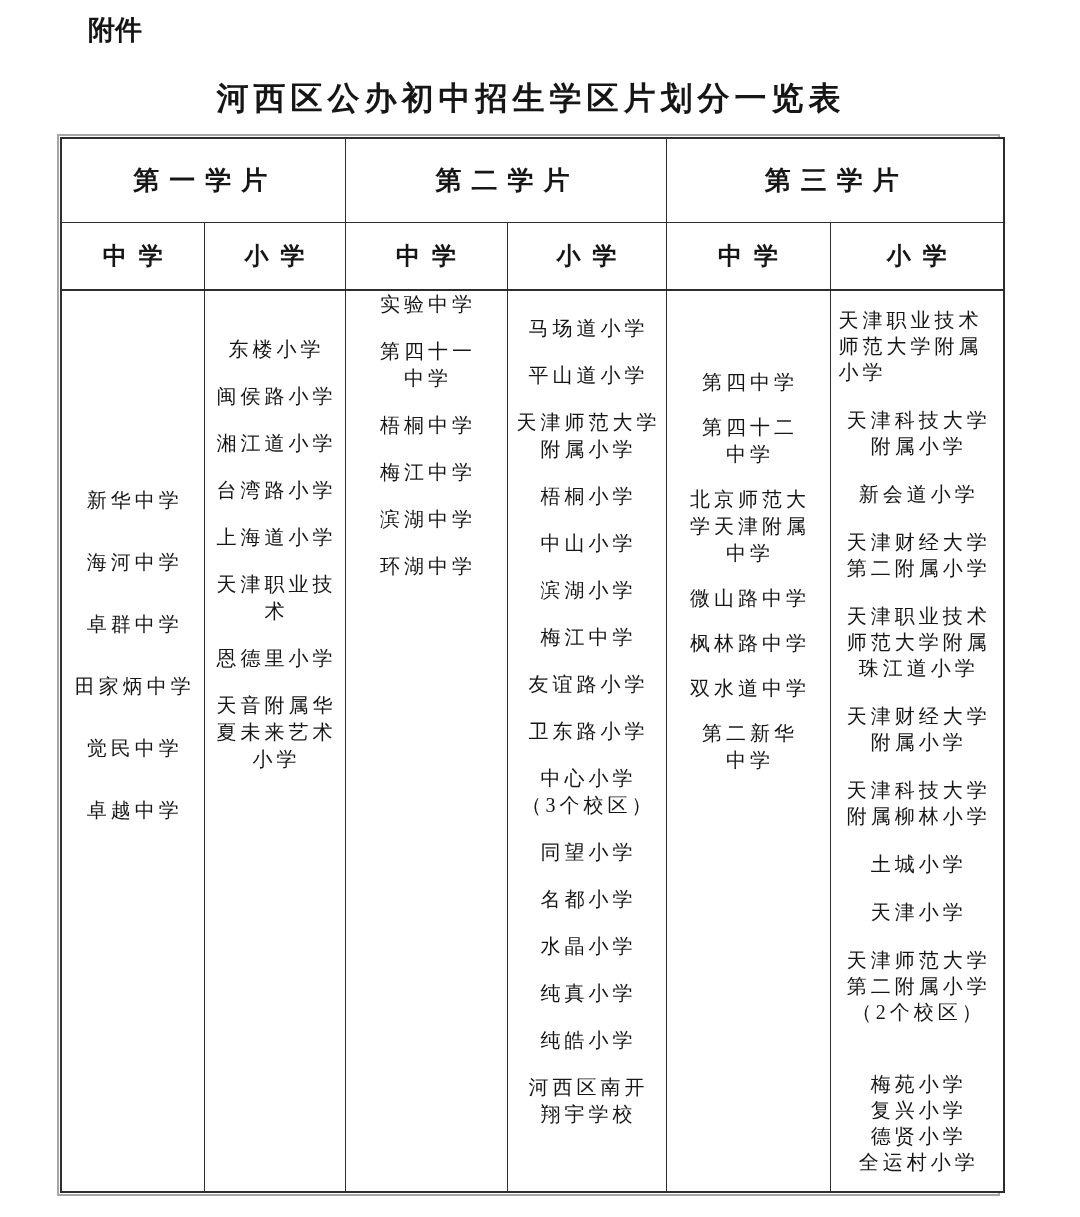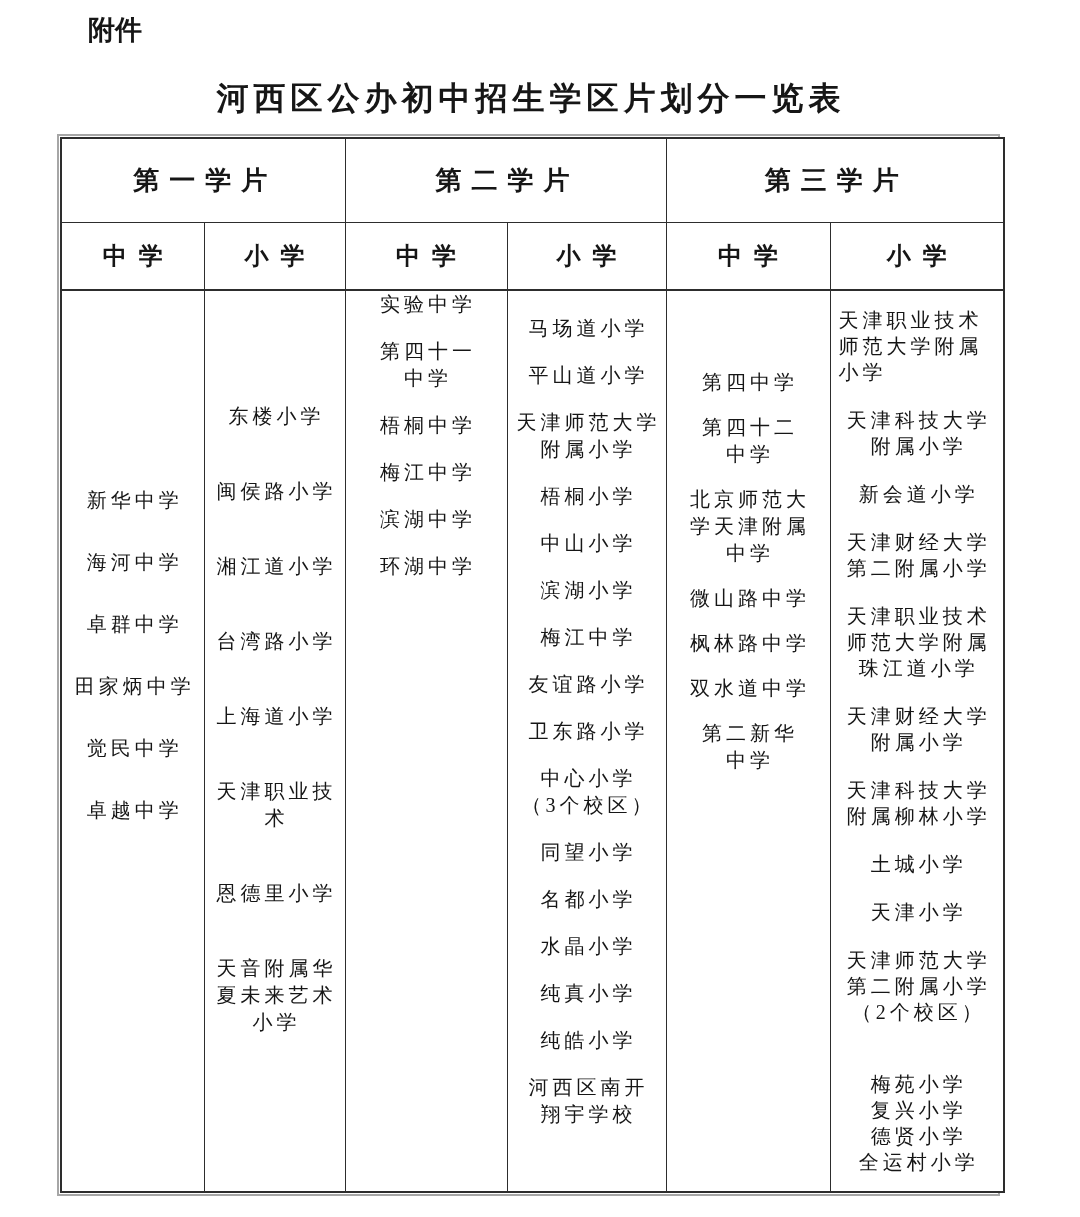--- a/index.html
+++ b/index.html
@@ -95,21 +95,21 @@
     box-sizing: border-box;
     text-align: center;
     white-space: pre-line;
     font-size: 20px;
     letter-spacing: 4px;
     padding-left: 4px;
     line-height: 27px;
   }
   
   .c1 .list { padding-top: 196px; } .c1 .school-item { margin-bottom: 35px; }
-  .c2 .list { padding-top: 112px; gap: 28px;  } .c2 .school-item { margin-bottom: 20px; }
+  .c2 .list { padding-top: 45px;  } .c2 .school-item { margin-bottom: 20px; }
   .c3 .list { } .c3 .school-item { margin-bottom: 20px; }
   .c4 .list { padding-top: 24px;  } .c4 .school-item { margin-bottom: 20px; }
   .c5 .list { padding-top: 78px;  } .c5 .school-item { margin-bottom: 18px; }
   .c6 .list { padding-top: 16px;  } .c6 .school-item { margin-bottom: 22px; line-height: 26px; }
   
   .c6 .school-item:nth-child(1) { text-align: left; padding-left: 8px; }
   
   .c6 .school-item:nth-child(n+11) { margin-bottom: 0; }
   .c6 .school-item:nth-child(11) { margin-top: 24px; }
 </style>

